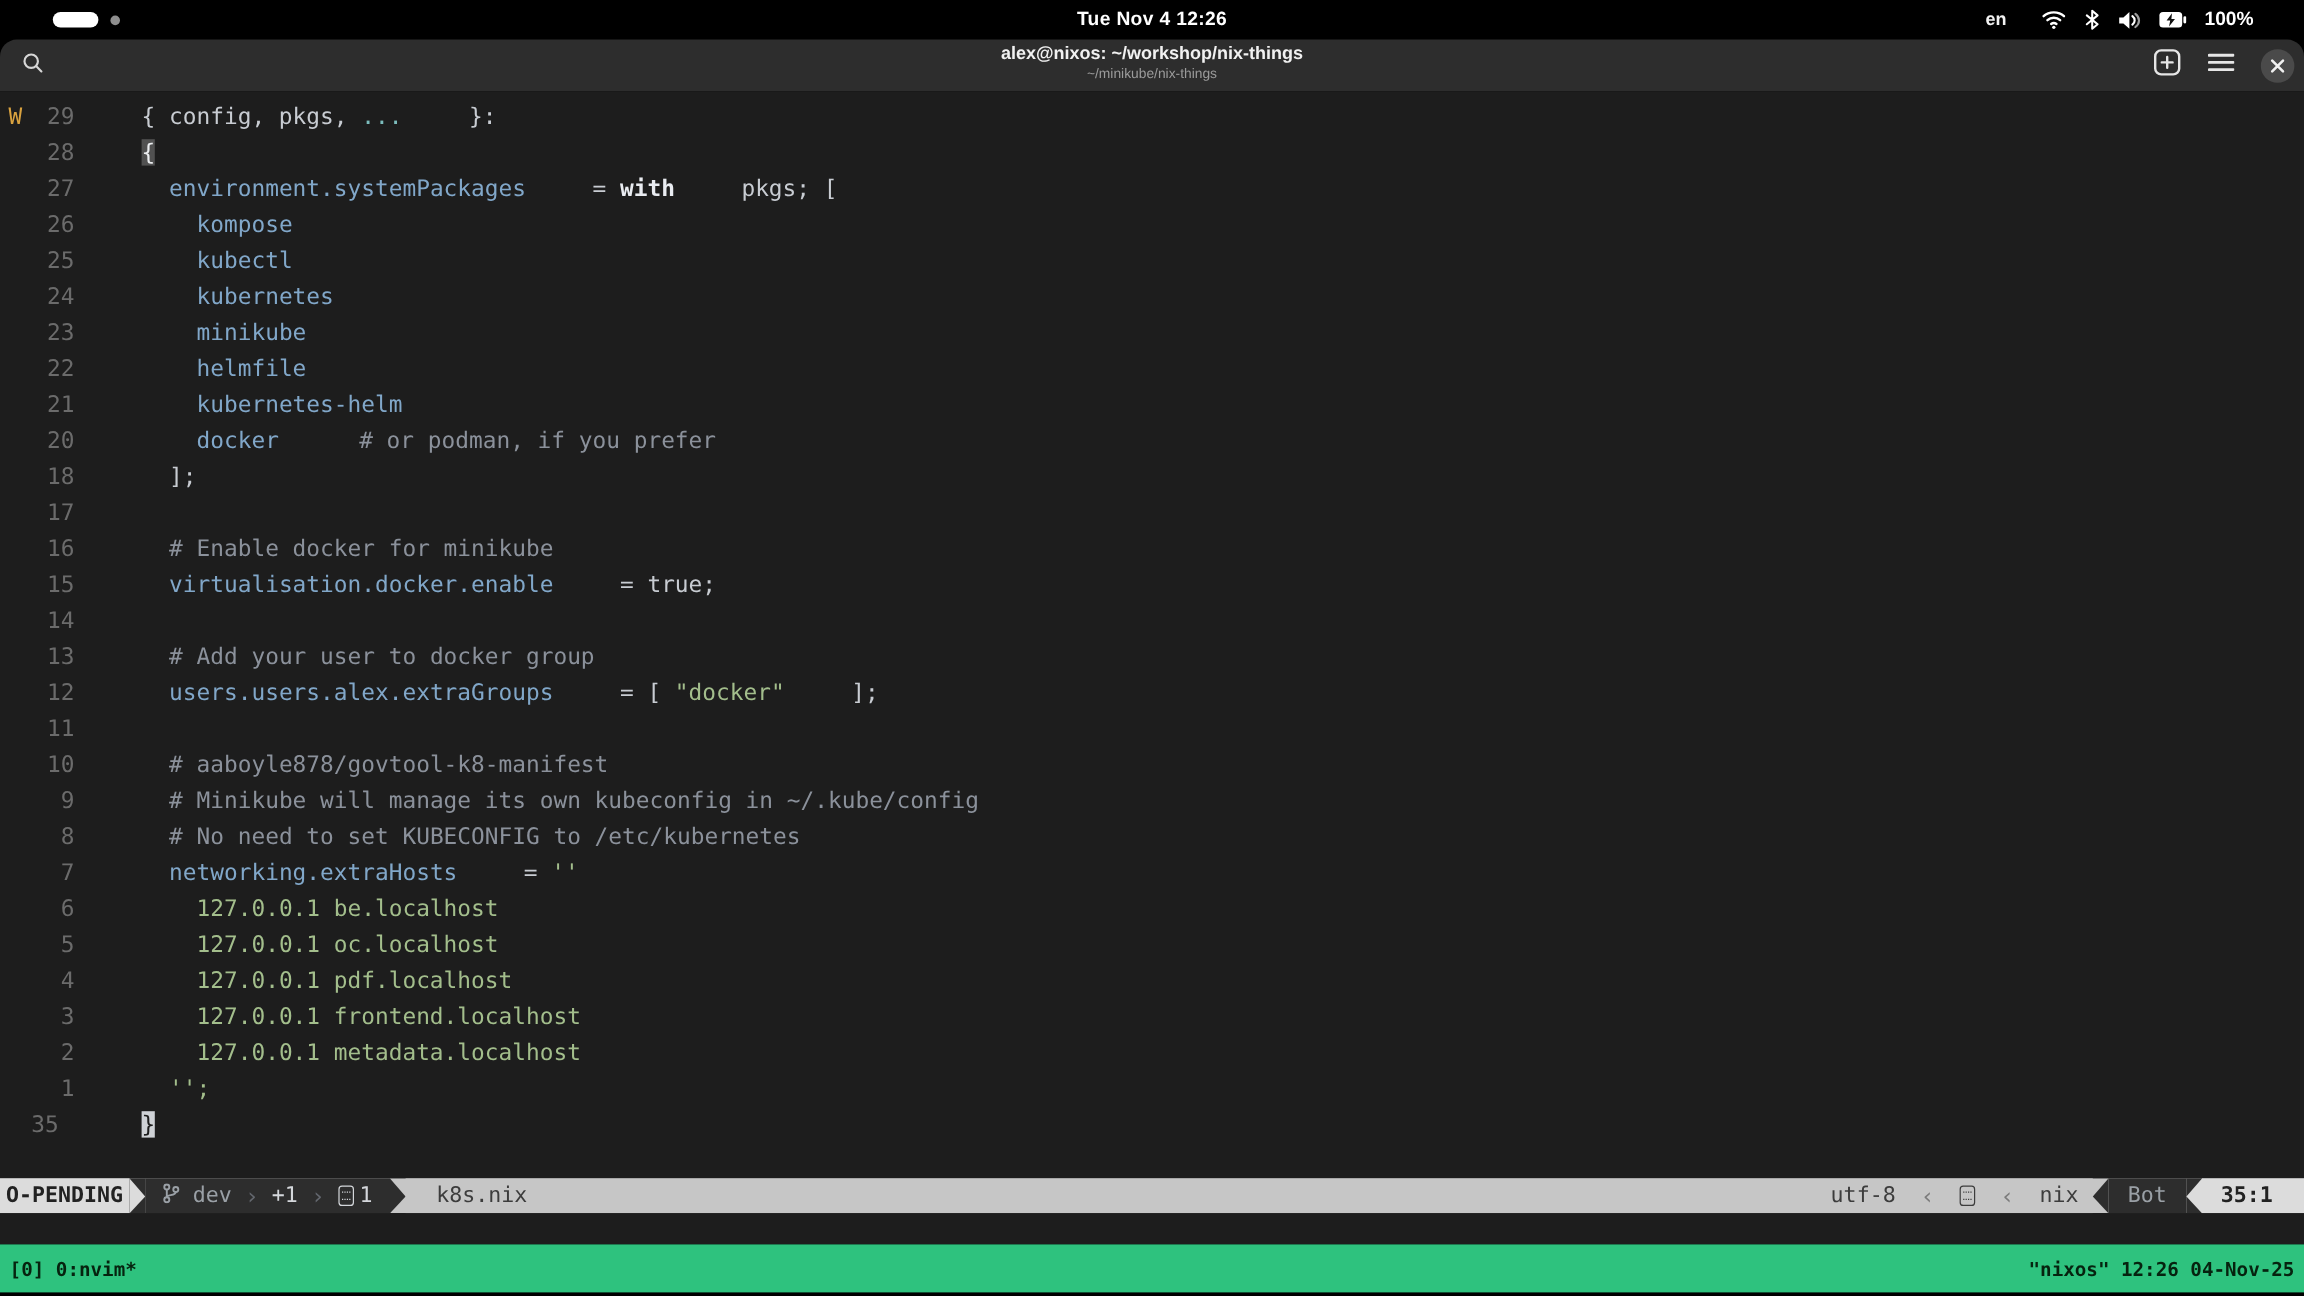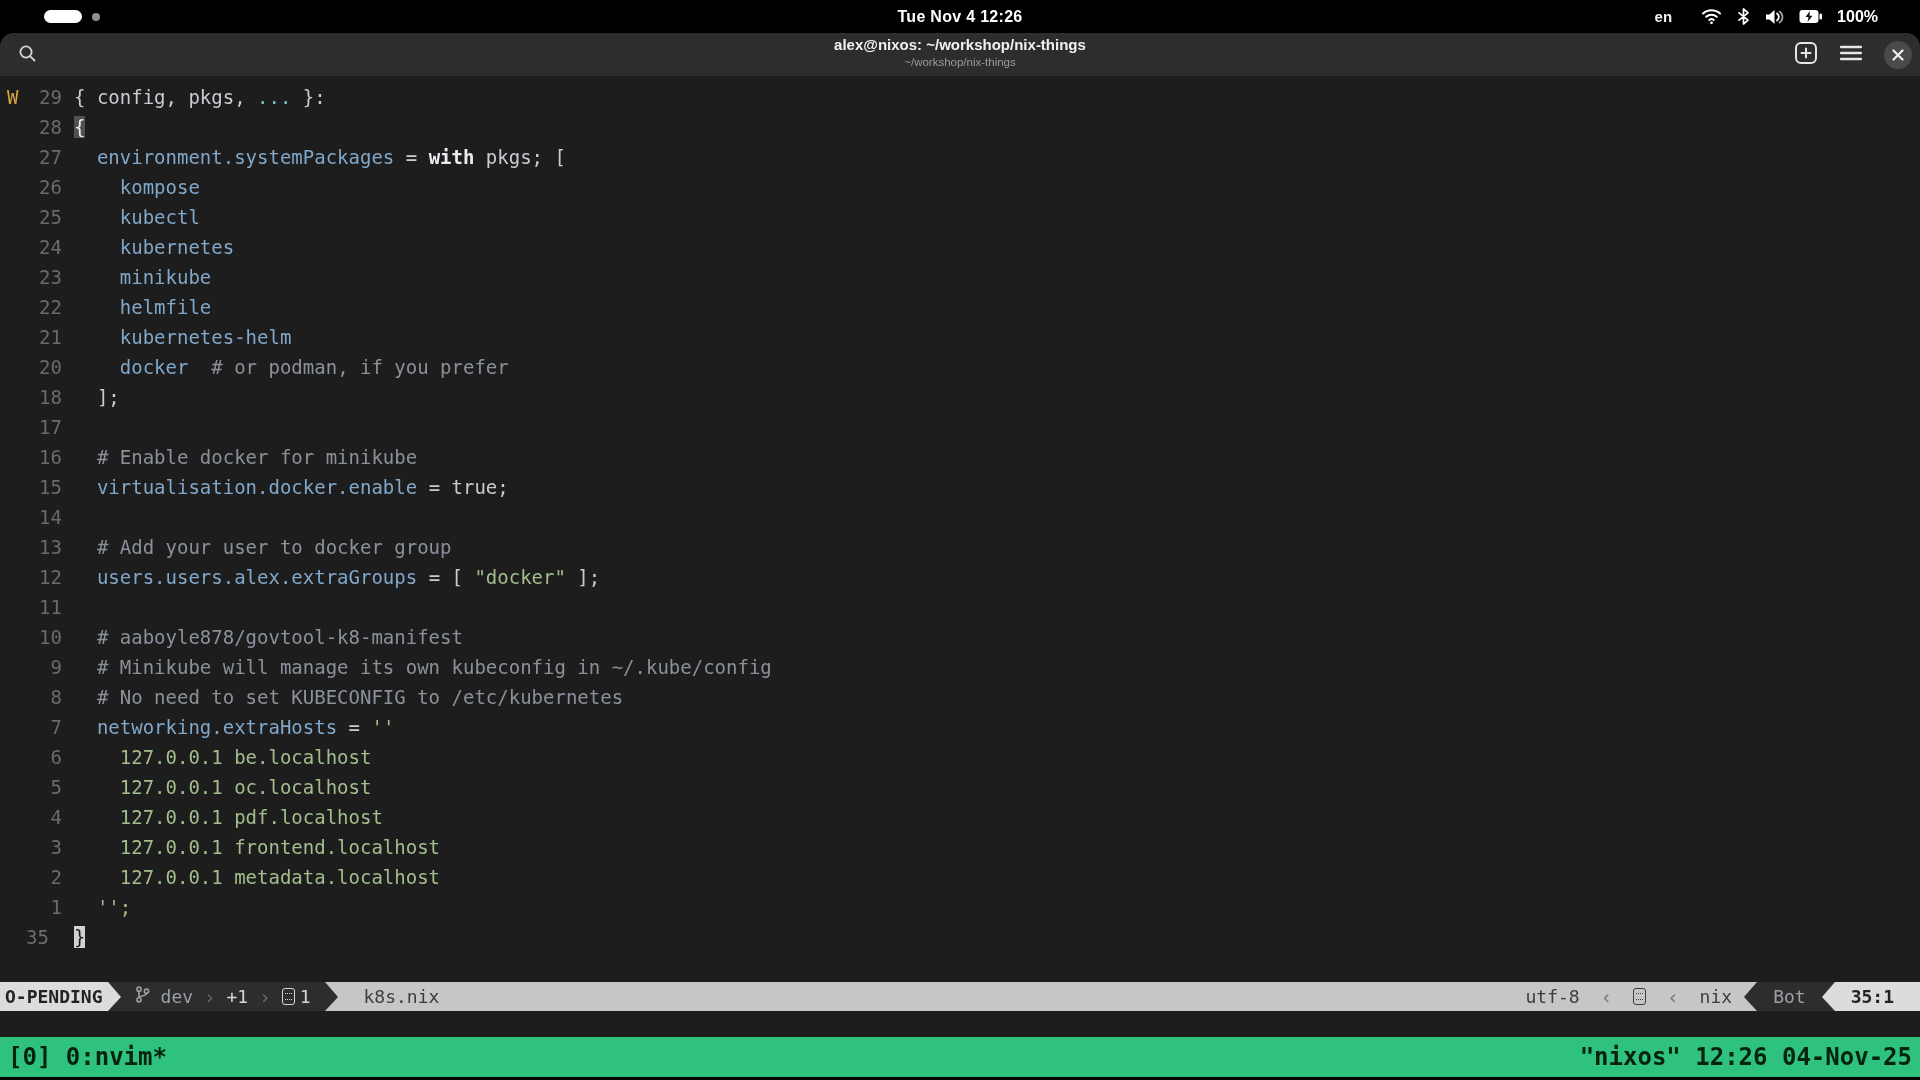--- a/index.html
+++ b/index.html
@@ -30,21 +30,21 @@
   .btn-close { width:28px; height:28px; border-radius:50%; background:#4a4a4a; display:flex; align-items:center; justify-content:center; }
 
   
   .editor { position:absolute; top:76px; left:0; width:1920px; height:906px; background:var(--bg,#1d1d1d);
             padding-top:6px; font-size:19px; line-height:30px; }
   .row { display:flex; height:30px; white-space:pre; }
   .sign { display:inline-block; width:26px; padding-left:7px; color:var(--warn,#d9a23f); flex:none; }
   .num  { display:inline-block; width:36px; text-align:right; color:var(--linenr,#6b6b6b); flex:none; margin-right:12px; }
   .num.abs { text-align:left; }
   .code { white-space:pre; }
-  .c-fg{color:var(--fg,#c8ccd2);} .c-blue{color:var(--blue,#81a7c9);} .c-green{color:var(--green,#a3be8c);}
+  .c-fg{color:var(--fg,#c8ccd2);margin-left:44px;} .c-blue{color:var(--blue,#81a7c9);} .c-green{color:var(--green,#a3be8c);}
   .c-comment{color:var(--comment,#8b919b);} .c-cyan{color:var(--cyan,#7cbdbd);}
   .c-kw{color:#e9ecf1; font-weight:700;}
   .mp{background:var(--matchparenBg,#515151); color:#eceef1;}
   .cur{background:var(--cursorBg,#cfd2d6); color:#1d1d1d;}
 
   
   .statusline { position:absolute; top:982px; left:0; width:1920px; height:29px; display:flex; align-items:stretch;
                 font-size:18px; background:var(--slC,#c6c6c6); }
   .sl-a { background:var(--slA,#dcdcdc); color:var(--slTextDark,#222); font-weight:700; display:flex; align-items:center; padding:0 5px; }
   .sl-b { background:var(--slB,#2d2d2d); color:var(--slTextGray,#9aa0a6); display:flex; align-items:center; gap:11px; padding:0 14px; }
@@ -62,21 +62,21 @@
   .sl-diag { color:#d4d7db; display:flex; align-items:center; gap:5px; }
   .tofu { display:inline-block; width:13px; height:17px; border:1.6px solid currentColor; border-radius:3px; position:relative; }
   .tofu::before { content:""; position:absolute; left:2px; right:2px; top:4px; border-top:1.5px dotted currentColor; }
   .tofu::after  { content:""; position:absolute; left:2px; right:2px; bottom:4px; border-top:1.5px dotted currentColor; }
   .sl-right { margin-left:auto; display:flex; align-items:center; gap:21px; color:#3c3c3c; }
   .sl-file { padding-left:14px; }
 
   
   .cmdline { position:absolute; top:1011px; left:0; width:1920px; height:26px; background:var(--bg,#1d1d1d); }
   .tmuxbar { position:absolute; top:1037px; left:0; width:1920px; height:40px; background:var(--tmuxGreen,#2ec27e);
-             color:#06230f; font-size:24px; font-weight:600; display:flex; align-items:center; }
+             color:#06230f; font-size:16px; font-weight:600; display:flex; align-items:center; }
   .tmux-left { padding-left:8px; }
   .tmux-right { margin-left:auto; padding-right:8px; }
 </style>
 </head>
 <body>
 
 <div class="screen">
 
   <div class="topbar">
     <div class="ws-cluster">
@@ -121,21 +121,21 @@
     <div class="search-btn">
       <span>
         <svg width="19" height="19" viewBox="0 0 19 19" fill="none" stroke="#d6d6d6" stroke-width="1.8" stroke-linecap="round">
           <circle cx="8" cy="8" r="5.6"></circle>
           <path d="M12.3 12.3 L16.5 16.5"></path>
         </svg>
       </span>
     </div>
     <div class="title-wrap">
       <div class="win-title">alex@nixos: ~/workshop/nix-things</div>
-      <div class="win-subtitle">~/workshop/nix-things</div>
+      <div class="win-subtitle">~/minikube/nix-things</div>
     </div>
     <div class="win-btns">
       <span>
         <svg width="24" height="24" viewBox="0 0 24 24" fill="none" stroke="#e6e6e6" stroke-width="2" stroke-linecap="round">
           <rect x="2" y="2" width="20" height="20" rx="5"></rect>
           <path d="M12 7.5 V16.5 M7.5 12 H16.5"></path>
         </svg>
       </span>
       <span>
         <svg width="22" height="16" viewBox="0 0 22 16" stroke="#e6e6e6" stroke-width="2.4" stroke-linecap="round">

